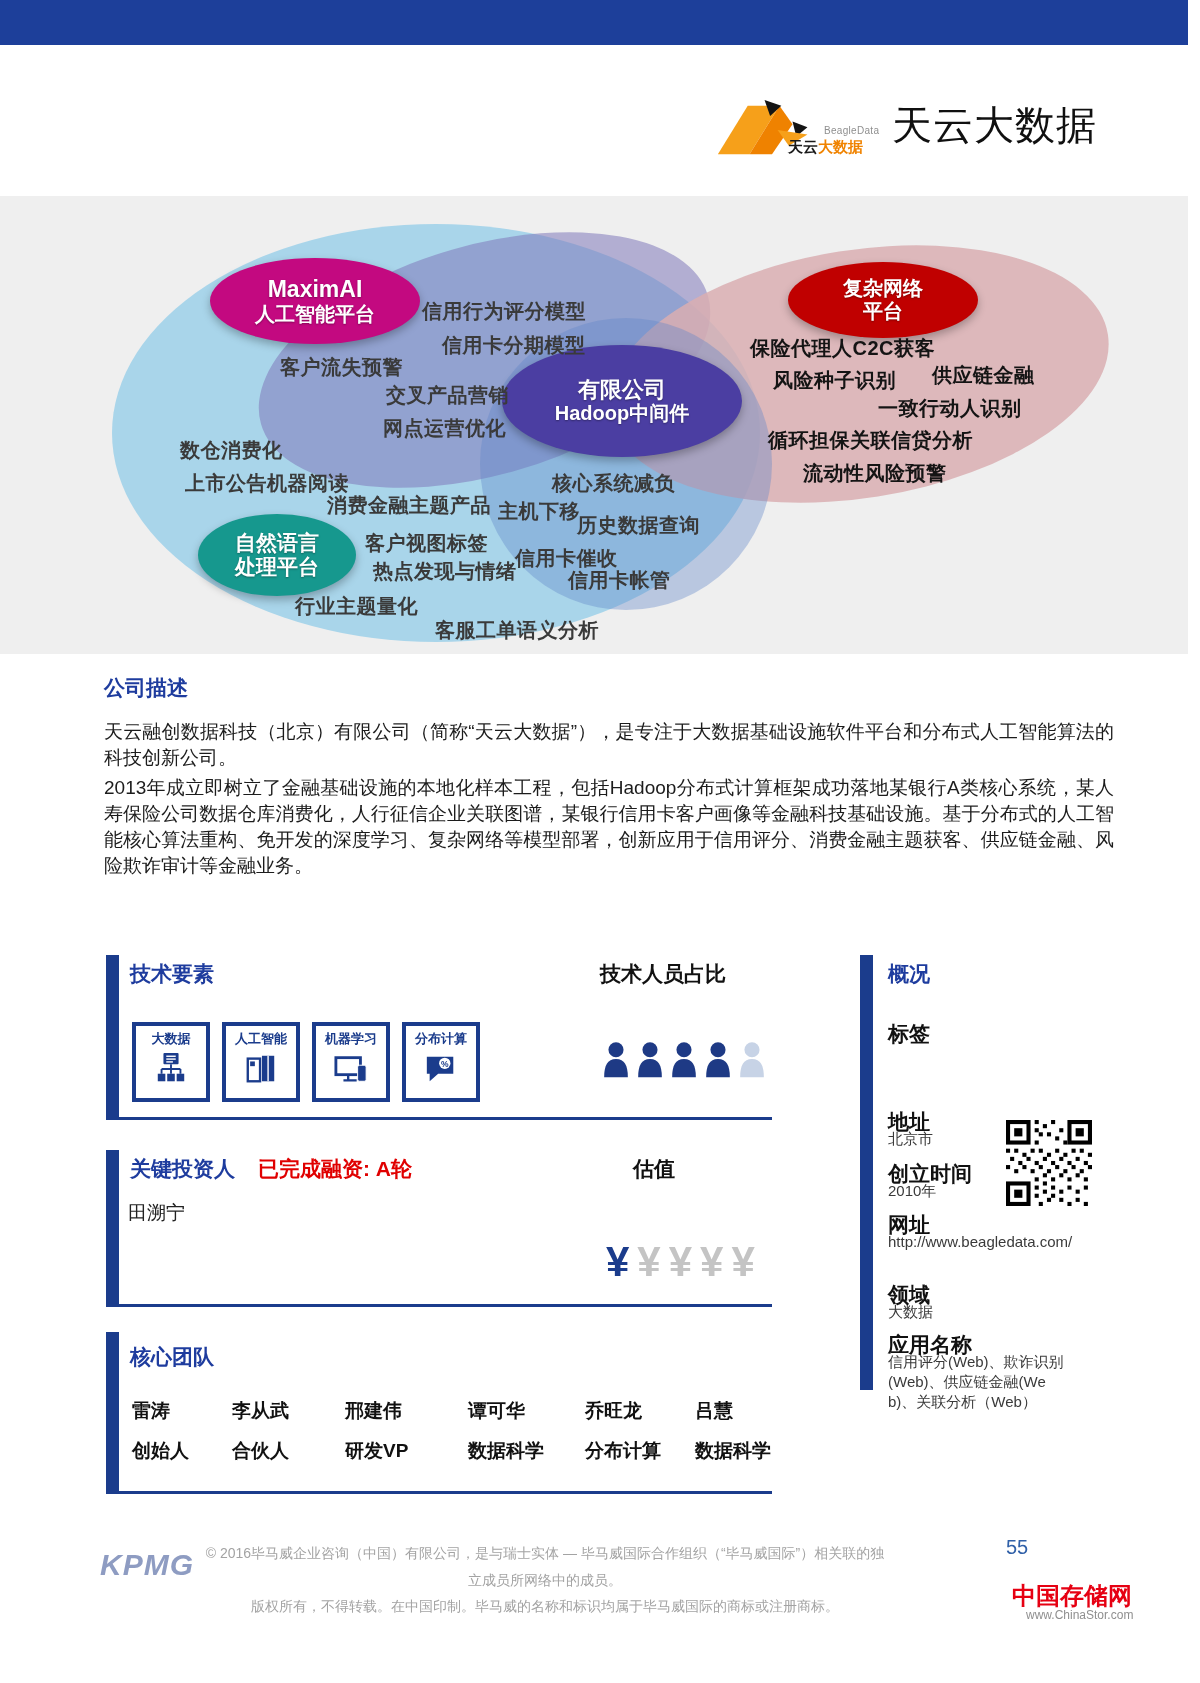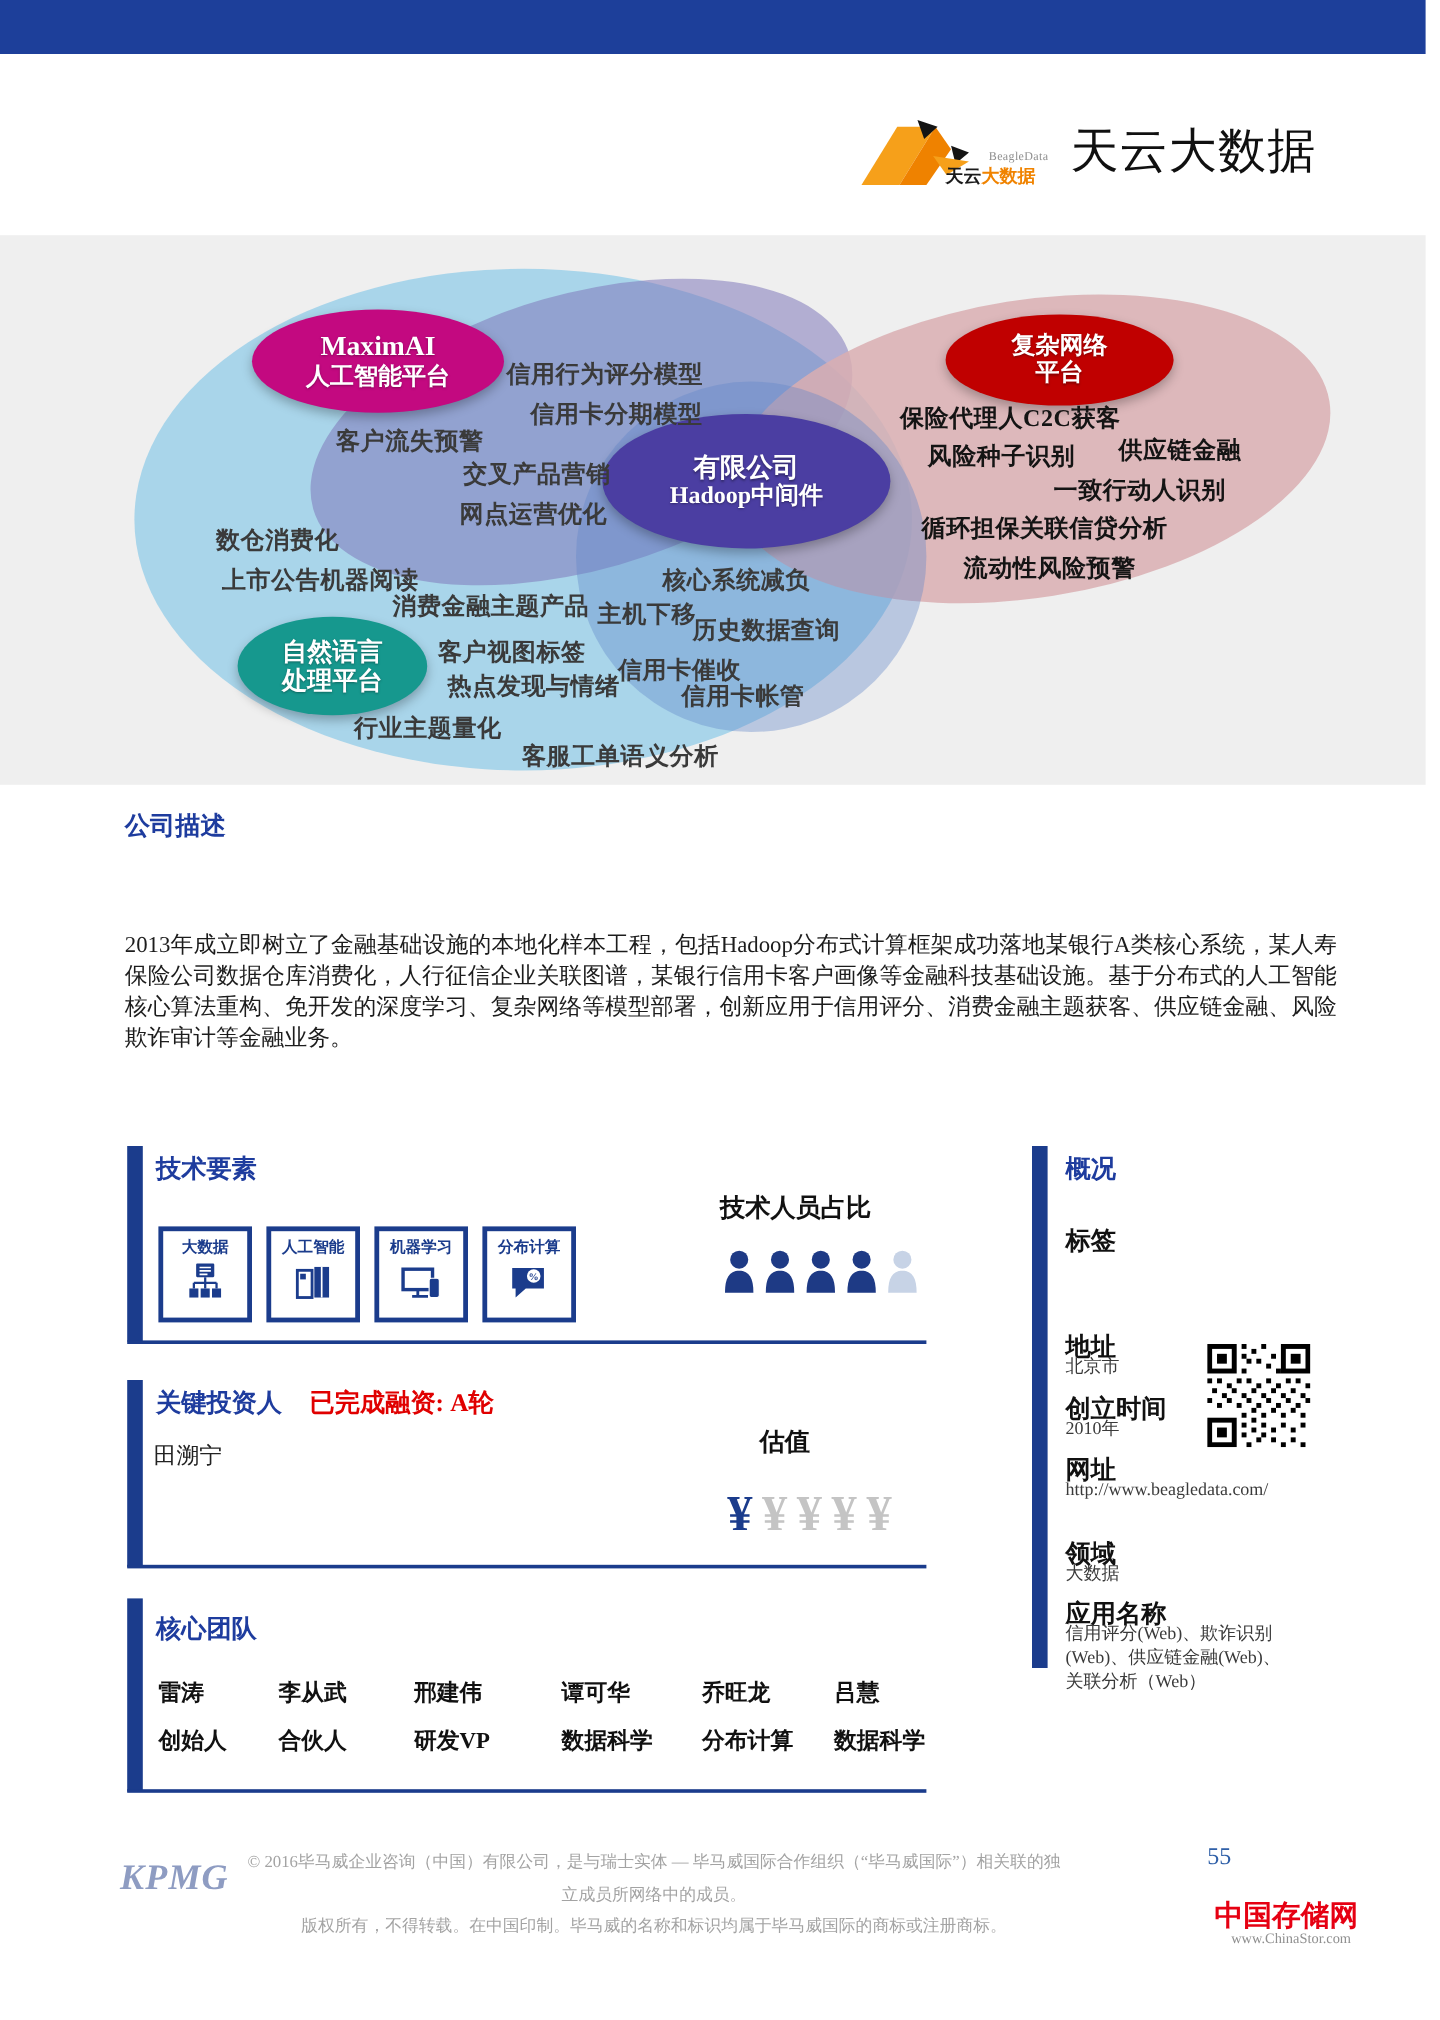--- a/index.html
+++ b/index.html
@@ -1,17 +1,17 @@
 <!DOCTYPE html>
 <html><head>
 <meta charset="utf-8">
 <style>
   html,body{margin:0;padding:0;background:#fff;}
   .page{position:relative;width:1188px;height:1683px;background:#ffffff;
-        font-family:Liberation Serif, serif;overflow:hidden;}
+        font-family:Liberation Sans, sans-serif;overflow:hidden;}
   .abs{position:absolute;}
   
   .topbar{position:absolute;left:0;top:0;width:1200px;height:45px;background:#1D3F9A;}
   
   .brand-beagle{position:absolute;left:824px;top:125px;font-size:10px;color:#8f8f8f;letter-spacing:.3px;}
   .brand-cn{position:absolute;left:788px;top:138px;font-size:15px;font-weight:bold;color:#1a1a1a;}
   .brand-cn .orange{color:#F08300;}
   .page-title{position:absolute;left:892px;top:98px;font-size:40px;color:#101010;font-weight:500;letter-spacing:1px;}
   
   .diagram{position:absolute;left:0;top:196px;width:1200px;height:458px;background:#EFEFEF;}
@@ -21,21 +21,21 @@
              box-shadow:0 4px 9px rgba(0,0,0,.28);text-shadow:0 1px 2px rgba(0,0,0,.35);}
   .dl{position:absolute;font-weight:bold;font-size:20px;white-space:nowrap;color:#3a3a3a;letter-spacing:.5px;}
   .dl.r{color:#141414;}
   
   .co-head{position:absolute;left:104px;top:674px;font-size:21px;font-weight:bold;color:#1E3C9E;}
   .co-p{position:absolute;left:104px;width:1010px;font-size:19px;line-height:26px;color:#1c1c1c;text-align:justify;}
   
   .vbar{position:absolute;width:13px;background:#1B3C8C;}
   .hline{position:absolute;height:3px;background:#1B3C8C;}
   .sechead{position:absolute;font-size:21px;font-weight:bold;color:#1E3C9E;}
-  .blackhead{position:absolute;font-size:21px;font-weight:bold;color:#111;margin-top:32px;}
+  .blackhead{position:absolute;font-size:21px;font-weight:bold;color:#111;}
   .redhead{position:absolute;font-size:21px;font-weight:bold;color:#E00000;}
   
   .tbox-row{position:absolute;left:132px;top:1022px;display:flex;gap:12px;}
   .tbox{width:78px;height:80px;border:4px solid #1B3C8C;background:#fff;box-sizing:border-box;
         display:flex;flex-direction:column;align-items:center;}
   .tbox-label{font-size:13px;font-weight:bold;color:#1B3C8C;padding-top:4px;white-space:nowrap;}
   .tbox svg{margin-top:3px;}
   
   .staff-row{position:absolute;left:602px;top:1040px;display:flex;gap:6px;}
   .person{width:28px;height:40px;}
@@ -123,20 +123,21 @@
     <span class="dl" style="left:435px;top:421px">客服工单语义分析</span>
     <span class="dl r" style="left:750px;top:139px">保险代理人C2C获客</span>
     <span class="dl r" style="left:773px;top:171px">风险种子识别</span>
     <span class="dl r" style="left:932px;top:166px">供应链金融</span>
     <span class="dl r" style="left:878px;top:199px">一致行动人识别</span>
     <span class="dl r" style="left:768px;top:231px">循环担保关联信贷分析</span>
     <span class="dl r" style="left:803px;top:264px">流动性风险预警</span>
   </div>
 
   <div class="co-head">公司描述</div>
+  <p class="co-p" style="top:700px">天云融创数据科技（北京）有限公司（简称“天云大数据”），是专注于大数据基础设施软件平台和分布式人工智能算法的科技创新公司。</p>
   <p class="co-p" style="top:756px">2013年成立即树立了金融基础设施的本地化样本工程，包括Hadoop分布式计算框架成功落地某银行A类核心系统，某人寿保险公司数据仓库消费化，人行征信企业关联图谱，某银行信用卡客户画像等金融科技基础设施。基于分布式的人工智能核心算法重构、免开发的深度学习、复杂网络等模型部署，创新应用于信用评分、消费金融主题获客、供应链金融、风险欺诈审计等金融业务。</p>
 
   <div class="vbar" style="left:106px;top:955px;height:163px"></div>
   <div class="sechead" style="left:130px;top:960px">技术要素</div>
   <div class="tbox-row">
     <div class="tbox">
       <div class="tbox-label">大数据</div>
       <svg width="34" height="36" viewBox="0 0 36 36">
         <rect x="10" y="1" width="16" height="12" rx="1" fill="#1B3C8C"></rect>
         <line x1="13" y1="4.5" x2="23" y2="4.5" stroke="#fff" stroke-width="1.5"></line>

